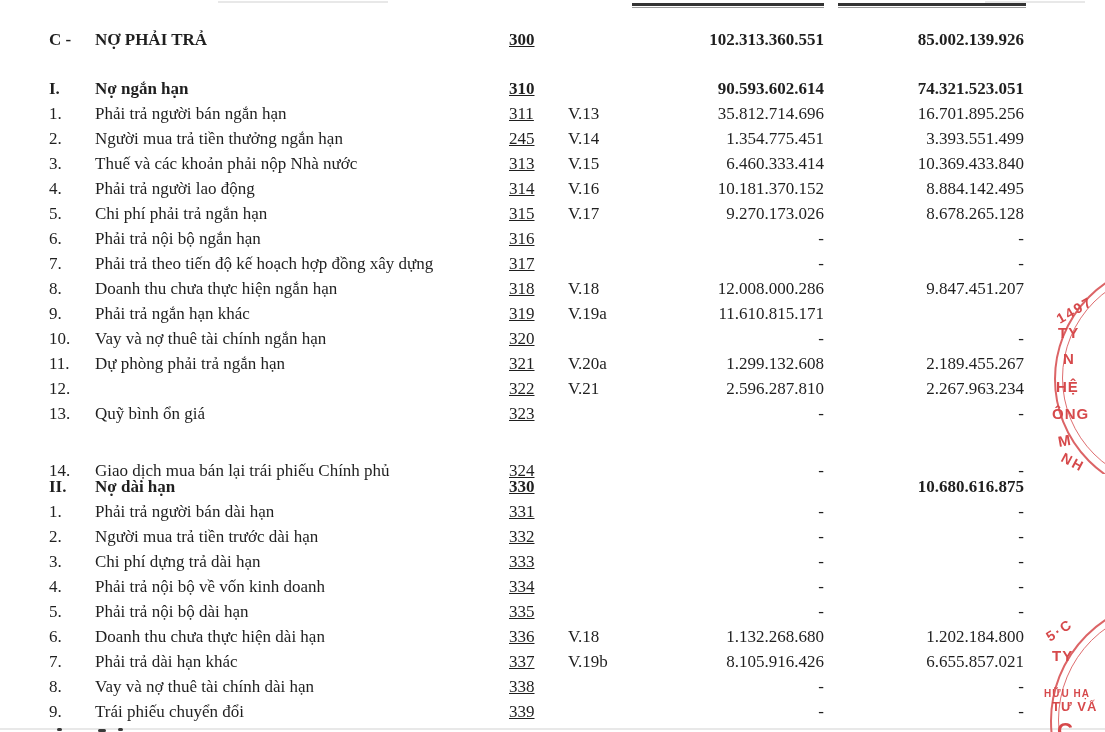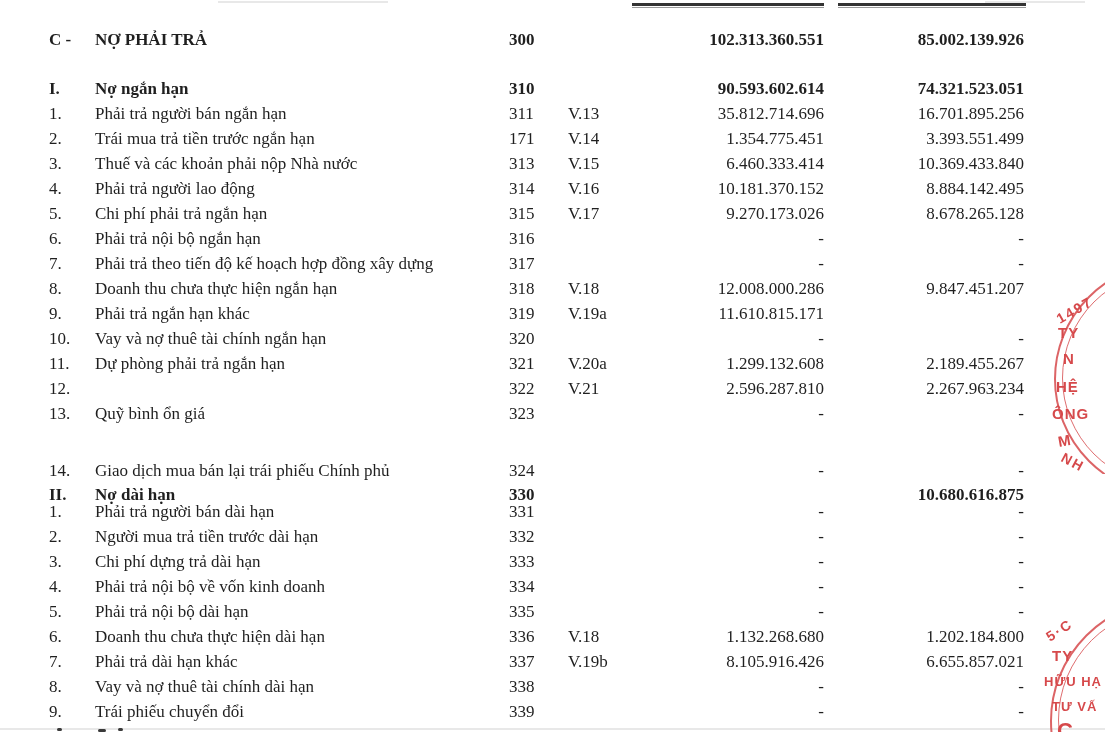--- a/index.html
+++ b/index.html
@@ -12,21 +12,21 @@
   .rule-end{left:632px;width:192px;}
   .rule-begin{left:838px;width:188px;}
   
   .smudge{position:absolute;height:2px;background:#e6e6e6;opacity:.9;}
   
   .rows-layer{position:absolute;inset:0;}
   .row{position:absolute;left:0;width:100%;height:25px;line-height:25px;font-size:17px;white-space:nowrap;}
   .row.bold{font-weight:bold;}
   .c-no{position:absolute;left:49px;}
   .c-label{position:absolute;left:95px;}
-  .c-code{position:absolute;left:509px;}
+  .c-code{position:absolute;left:509px;text-decoration:underline;}
   .c-note{position:absolute;left:568px;}
   .c-end{position:absolute;left:620px;width:204px;text-align:right;}
   .c-begin{position:absolute;left:822px;width:202px;text-align:right;}
   
   .stamp{position:absolute;overflow:hidden;color:#d6494b;
     font-family:"Liberation Sans","DejaVu Sans",sans-serif;font-weight:bold;z-index:3;}
   .stamp .ring{position:absolute;border-radius:50%;}
   .stamp-upper{left:1048px;top:282px;width:57px;height:192px;}
   .stamp-upper .ring.outer{width:230px;height:230px;left:6px;top:-20px;border:2.5px solid #d6494b;opacity:.85;}
   .stamp-upper .ring.inner{width:214px;height:214px;left:14px;top:-12px;border:1.5px solid #d6494b;opacity:.8;}
@@ -70,22 +70,22 @@
       <div class="row" style="top: 101px;">
         <span class="c-no">1.</span>
         <span class="c-label">Phải trả người bán ngắn hạn</span>
         <span class="c-code">311</span>
         <span class="c-note">V.13</span>
         <span class="c-end">35.812.714.696</span>
         <span class="c-begin">16.701.895.256</span>
       </div>
       <div class="row" style="top: 126px;">
         <span class="c-no">2.</span>
-        <span class="c-label">Trái mua trả tiền trước ngắn hạn</span>
-        <span class="c-code">171</span>
+        <span class="c-label">Người mua trả tiền thưởng ngắn hạn</span>
+        <span class="c-code">245</span>
         <span class="c-note">V.14</span>
         <span class="c-end">1.354.775.451</span>
         <span class="c-begin">3.393.551.499</span>
       </div>
       <div class="row" style="top: 151px;">
         <span class="c-no">3.</span>
         <span class="c-label">Thuế và các khoản phải nộp Nhà nước</span>
         <span class="c-code">313</span>
         <span class="c-note">V.15</span>
         <span class="c-end">6.460.333.414</span>
@@ -170,21 +170,21 @@
         <span class="c-begin">-</span>
       </div>
       <div class="row" style="top: 426px; margin-top: 32px;">
         <span class="c-no">14.</span>
         <span class="c-label">Giao dịch mua bán lại trái phiếu Chính phủ</span>
         <span class="c-code">324</span>
         <span class="c-note"></span>
         <span class="c-end">-</span>
         <span class="c-begin">-</span>
       </div>
-      <div class="row bold" style="top: 474px; margin-top: 8px;">
+      <div class="row bold" style="top: 474px;">
         <span class="c-no">II.</span>
         <span class="c-label">Nợ dài hạn</span>
         <span class="c-code">330</span>
         <span class="c-note"></span>
         <span class="c-begin">10.680.616.875</span>
       </div>
       <div class="row" style="top: 499px;">
         <span class="c-no">1.</span>
         <span class="c-label">Phải trả người bán dài hạn</span>
         <span class="c-code">331</span>
@@ -268,21 +268,21 @@
     <span class="ln" style="left:4px;top:123px;">ÔNG</span>
     <span class="ln" style="left:10px;top:150px;transform:rotate(-10deg);">M</span>
     <span class="rim" style="left:13px;top:172px;transform:rotate(28deg);">NH</span>
   </div>
 
   <div class="stamp stamp-lower">
     <div class="ring outer"></div>
     <div class="ring inner"></div>
     <span class="rim" style="left:5px;top:37px;transform:rotate(-33deg);">5·C</span>
     <span class="ln" style="left:12px;top:62px;">TY</span>
-    <span class="ln" style="left:4px;top:89px;font-size:13px;">HỮU HẠ</span>
+    <span class="ln" style="left:4px;top:103px;font-size:10px;">HỮU HẠ</span>
     <span class="ln" style="left:12px;top:114px;font-size:13px;">TƯ VẤ</span>
     <span class="ln" style="left:17px;top:133px;font-size:22px;">C</span>
   </div>
 
   <div class="bottom-strip"></div>
   <div class="frag" style="left:57px;top:728px;width:5px;"></div>
   <div class="frag" style="left:98px;top:729px;width:8px;"></div>
   <div class="frag" style="left:118px;top:728px;width:5px;"></div>
 
 </div>

